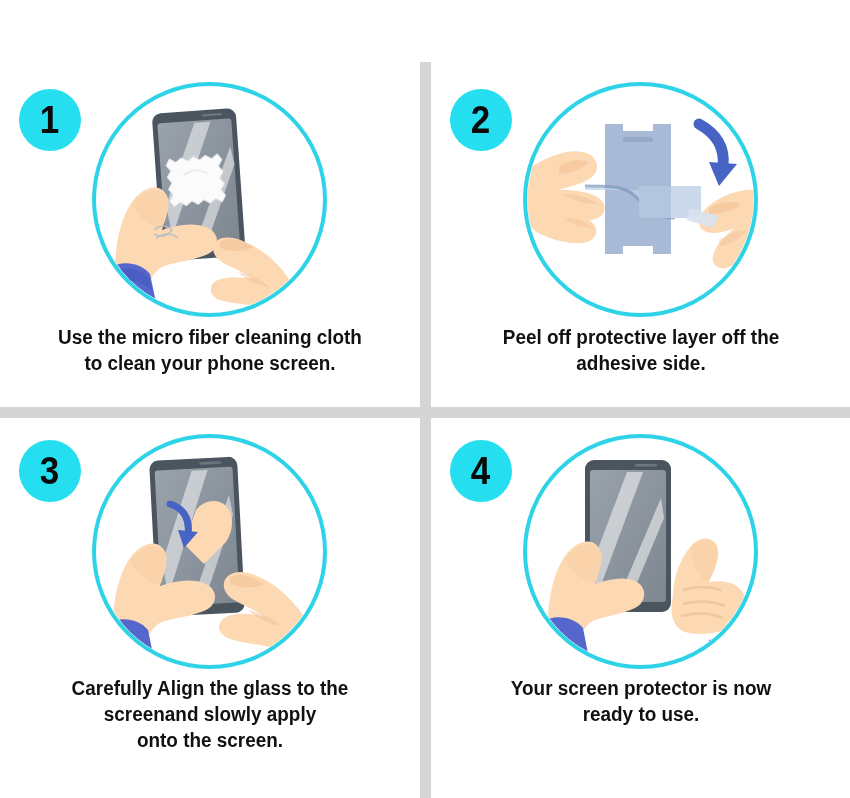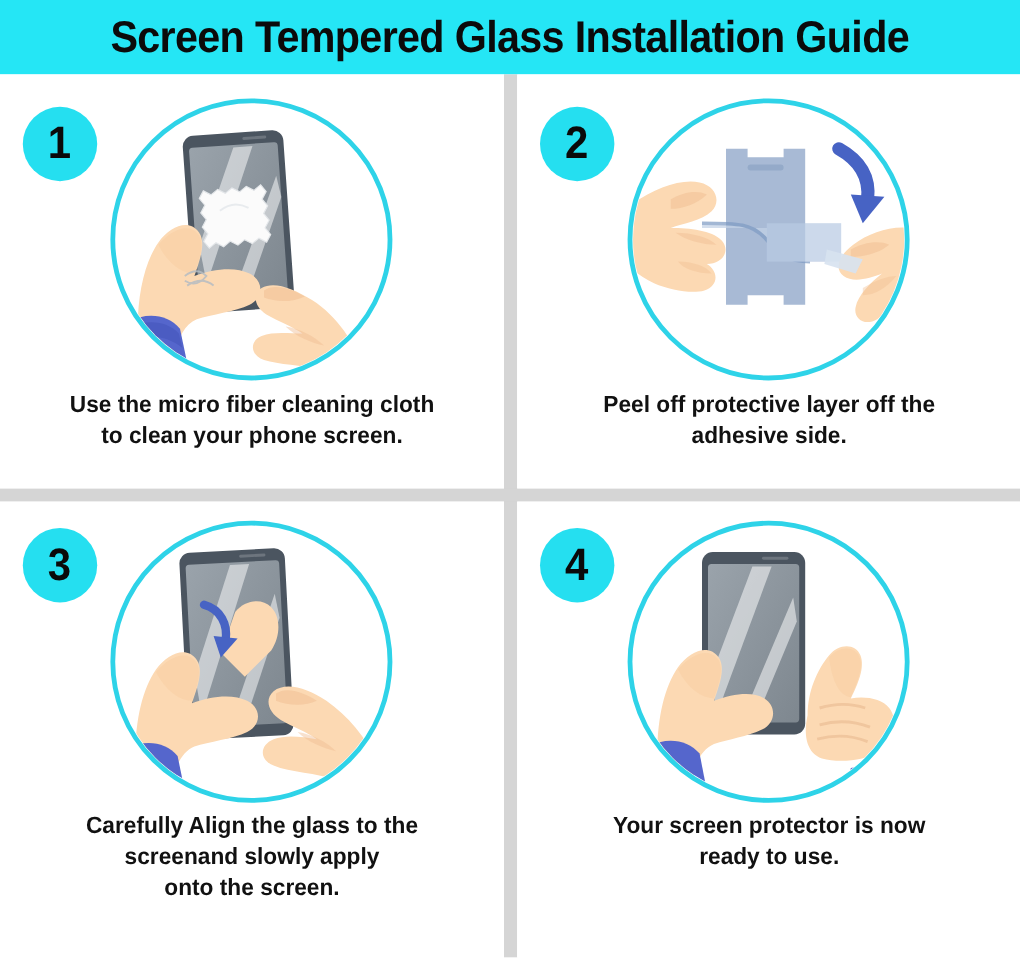--- a/index.html
+++ b/index.html
@@ -76,23 +76,20 @@
     transform:scaleX(0.97);
   }
   .p1 .caption,.p2 .caption{top:263px;}
   .p3 .caption,.p4 .caption{top:258px;}
 </style>
 </head>
 <body>
 
 <div class="page">
 
-  <div class="header">
-    <div class="header-title">Screen Tempered Glass Installation Guide</div>
-  </div>
 
   <div class="grid">
     <div class="v-div"></div>
     <div class="h-div"></div>
 
     <div class="panel p1">
       <div class="badge">
         <span class="badge-num">1</span>
       </div>
 

